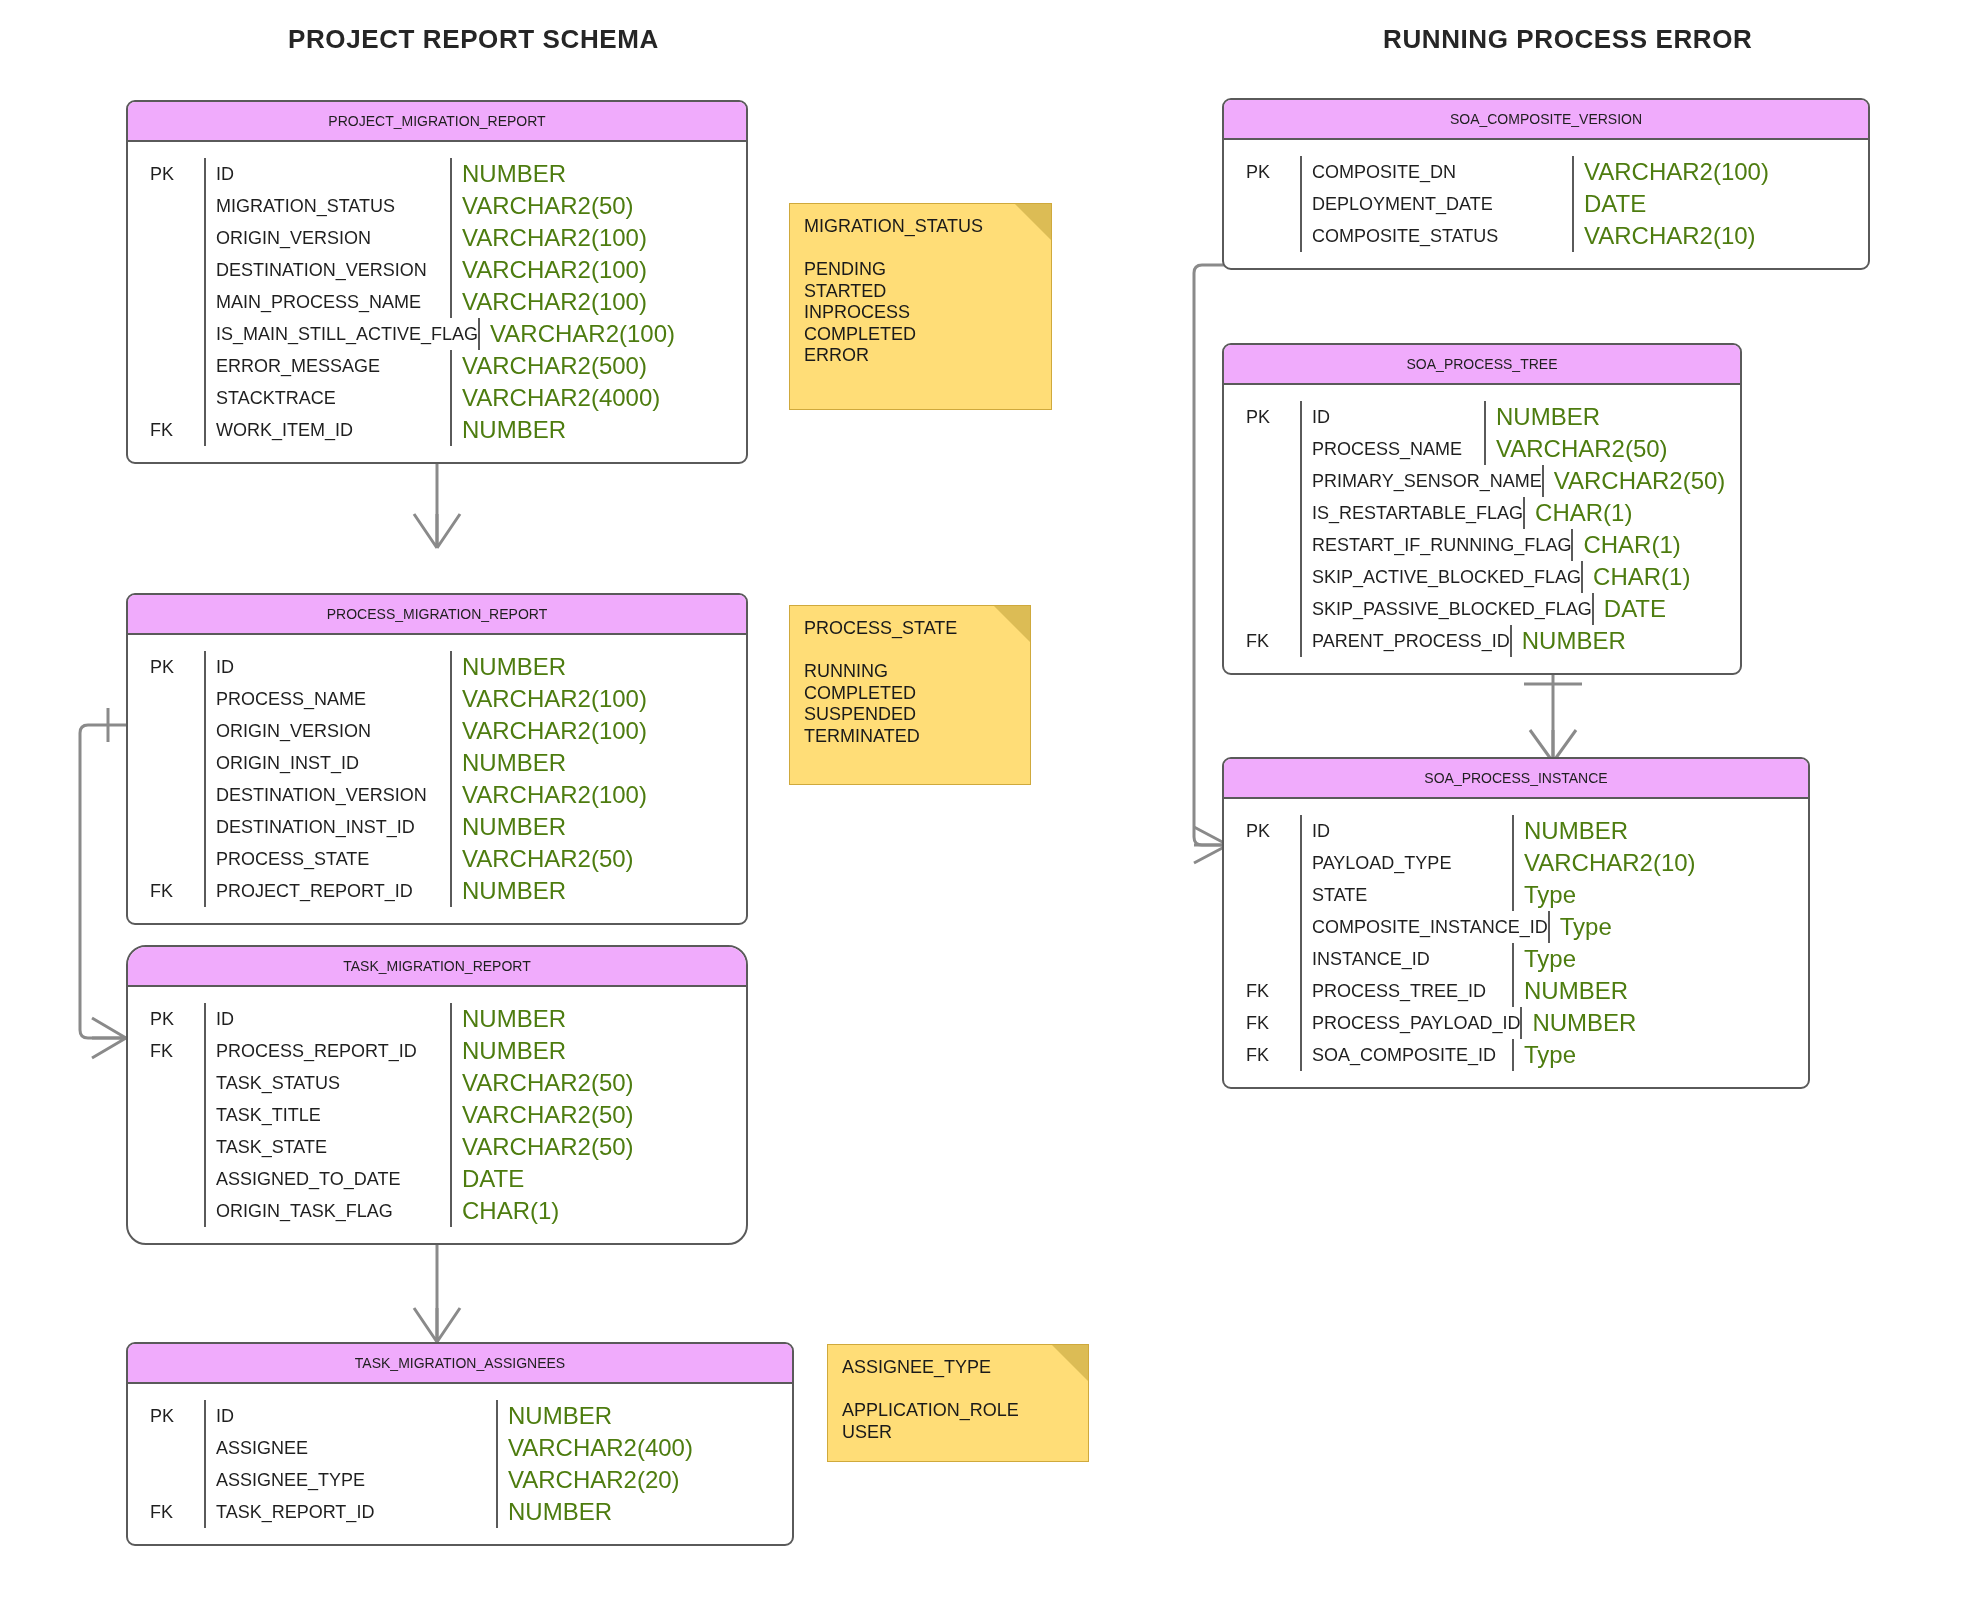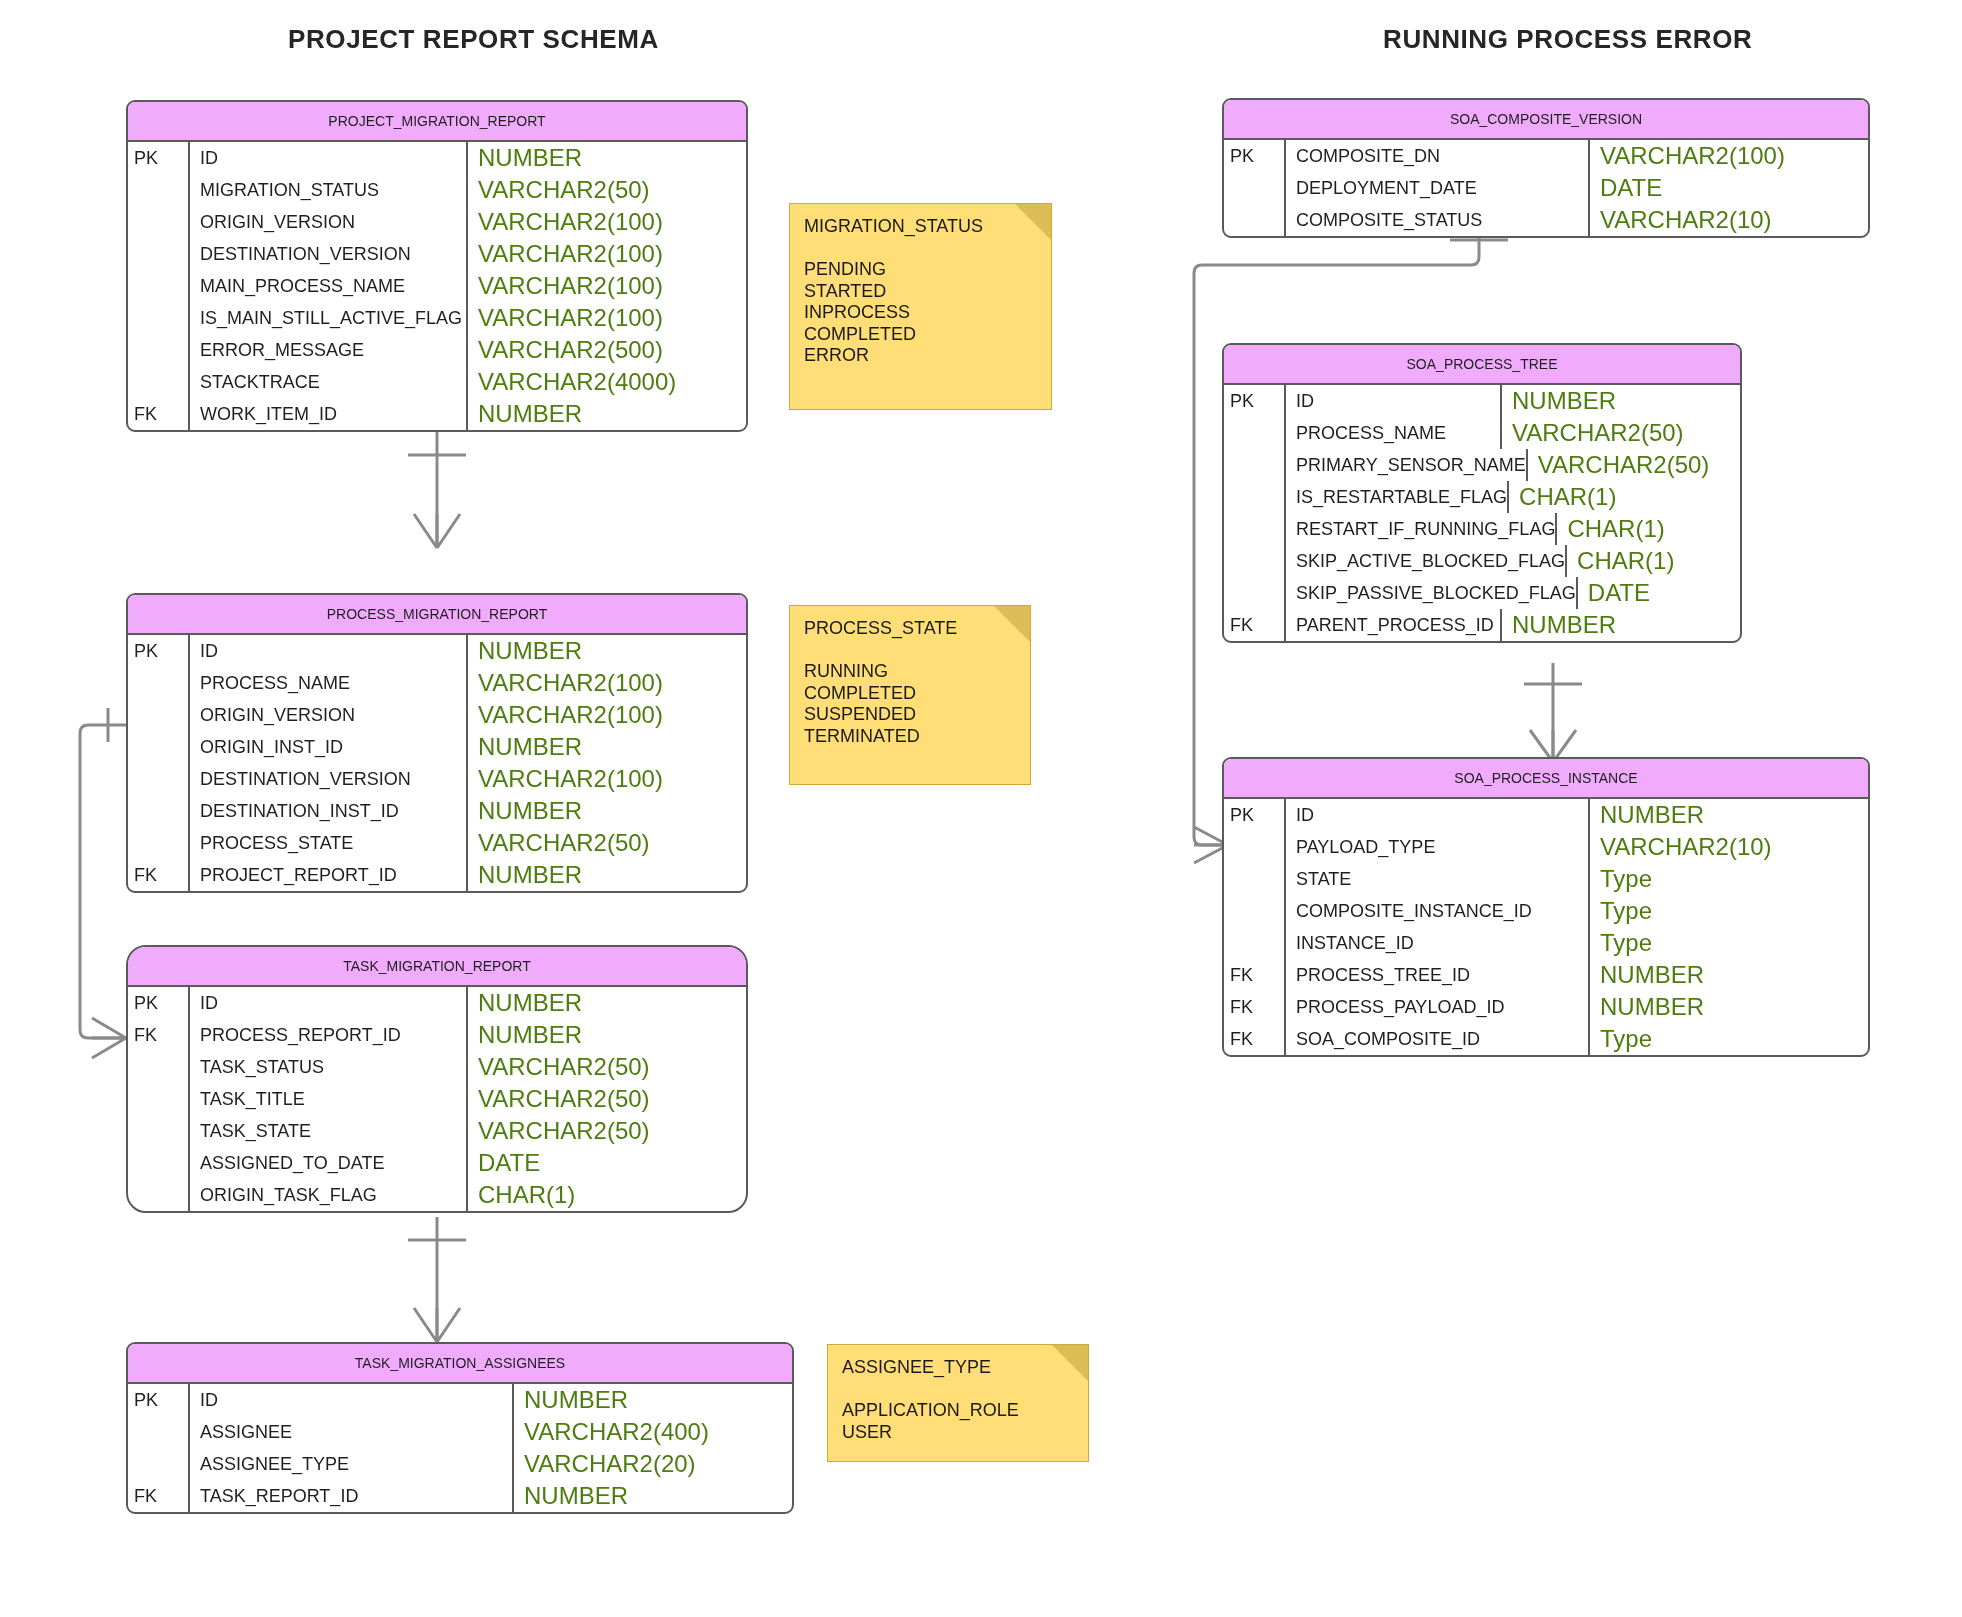--- a/index.html
+++ b/index.html
@@ -40,21 +40,21 @@
     line-height: 38px;
     text-align: center;
     font-size: 14px;
     color: #1f1f1f;
     border-bottom: 2px solid #5a5a5a;
     background: #f0abfc;
     white-space: nowrap;
   }
   .entity-body {
     display: block;
-    padding: 0;
+    padding: 16px;
   }
   .attr-row {
     display: flex;
     height: 32px;
     align-items: center;
     box-sizing: border-box;
   }
   .attr-key {
     width: 62px;
     min-width: 62px;
@@ -392,21 +392,21 @@
       <span class="attr-type">DATE</span>
     </div>
     <div class="attr-row">
       <span class="attr-key">FK</span>
       <span class="attr-name">PARENT_PROCESS_ID</span>
       <span class="attr-type">NUMBER</span>
     </div>
   </div>
 </div>
 
-<div class="entity" style="left:1222px; top:757px; width:648px;">
+<div class="entity" style="left:1222px; top:757px; width:588px;">
   <div class="entity-title">SOA_PROCESS_INSTANCE</div>
   <div class="entity-body">
     <div class="attr-row">
       <span class="attr-key">PK</span>
       <span class="attr-name">ID</span>
       <span class="attr-type">NUMBER</span>
     </div>
     <div class="attr-row">
       <span class="attr-key"></span>
       <span class="attr-name">PAYLOAD_TYPE</span>

